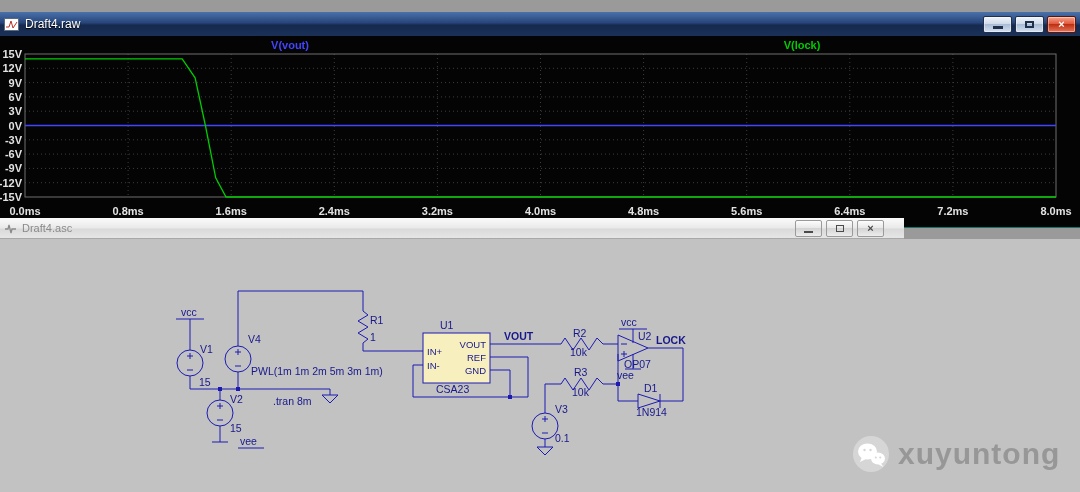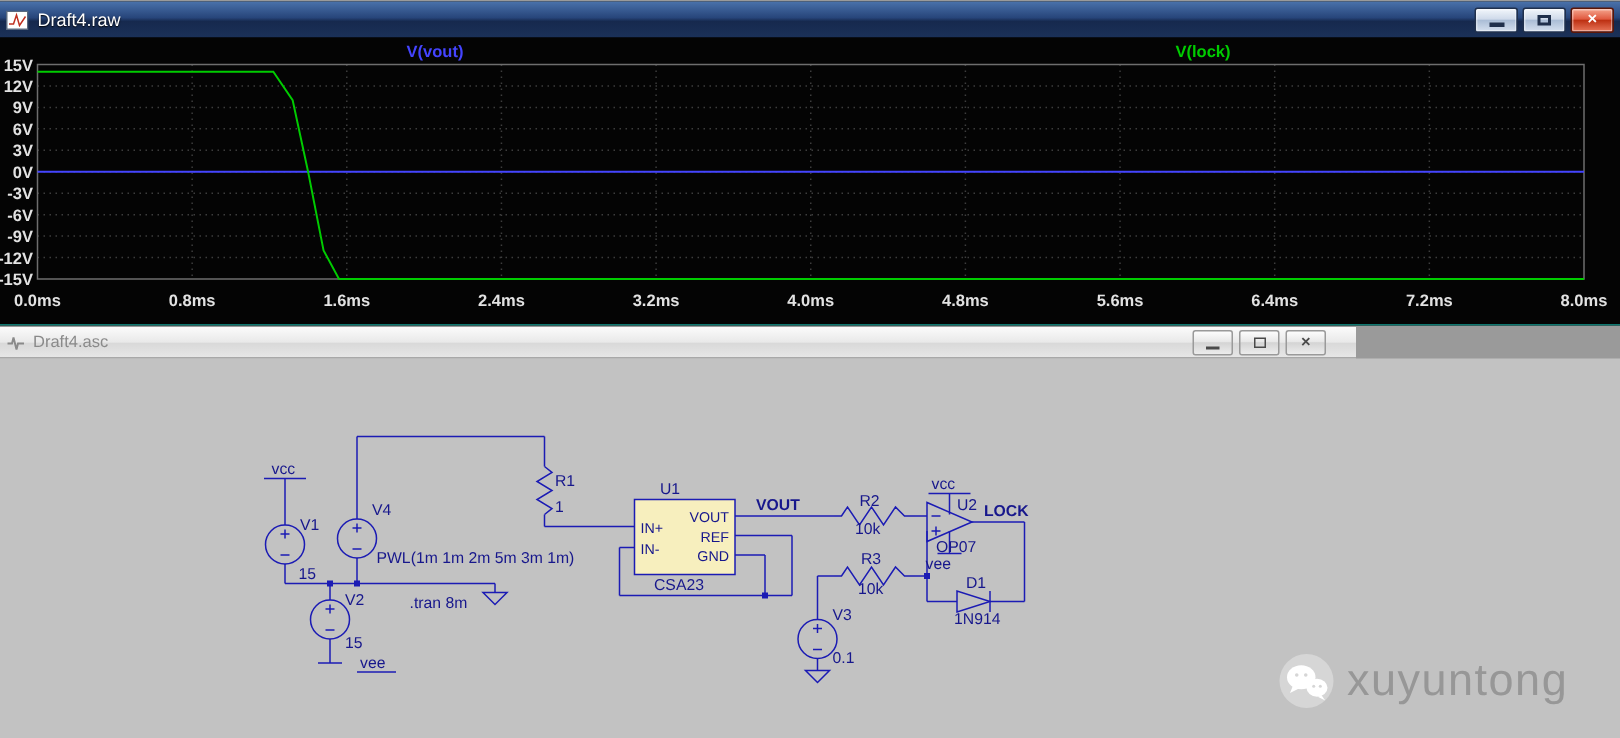--- a/index.html
+++ b/index.html
@@ -1,19 +1,19 @@
 <!DOCTYPE html>
 <html><head>
 <meta charset="utf-8">
 <style>
   html,body{margin:0;padding:0;background:#9a9a9a;}
   #screen{position:relative;width:1080px;height:492px;overflow:hidden;font-family:"Liberation Sans",sans-serif;}
 
   
-  .wave-window{position:absolute;left:0;top:1px;width:1080px;height:158px;background:#000;}
+  .wave-window{position:absolute;left:0;top:12px;width:1080px;height:158px;background:#000;}
   .titlebar-active{height:24px;display:flex;align-items:center;padding:0 4px;
     background:linear-gradient(#4a72ab,#27457a 45%,#16294e 55%,#1b3158);}
   .titlebar-active .wtitle{color:#fff;font-size:12px;margin-left:6px;text-shadow:0 1px 1px #000;}
   .winbtns{margin-left:auto;display:flex;gap:3px;align-items:center;}
   .wbtn{width:27px;height:15px;border:1px solid #20304c;border-radius:2px;display:flex;align-items:center;justify-content:center;
     background:linear-gradient(#f2f6fb,#cfdaea 45%,#aabdd6 50%,#d5e0ef);box-shadow:inset 0 0 0 1px #ffffff66;cursor:pointer;}
   .wbtn-close{background:linear-gradient(#f5a58d,#e0593f 45%,#bd3012 50%,#e8765a);border-color:#5c1607;color:#fff;font-weight:bold;font-size:11px;line-height:1;}
   .g-min{width:10px;height:3px;background:#20304c;margin-top:6px;}
   .g-max{width:9px;height:7px;border:2px solid #20304c;box-sizing:border-box;}
   .wave-pane{position:relative;width:1080px;height:191px;background:#040404;border-bottom:1px solid #0f766e;}
@@ -37,21 +37,21 @@
   .w{stroke:#1b1bb4;stroke-width:1;fill:none;}
   .sym{stroke:#1b1bb4;stroke-width:1;fill:none;}
   .ubox{fill:#f7efbe;stroke:#1b1bb4;stroke-width:1;}
   .st{font:10.5px "Liberation Sans",sans-serif;fill:#17178c;}
   .stb{font:bold 10.5px "Liberation Sans",sans-serif;fill:#17178c;}
   .pin{font:9.5px "Liberation Sans",sans-serif;fill:#17178c;}
   .dot{fill:#1b1bb4;}
 
   
   .watermark{position:absolute;left:852px;top:196px;display:flex;align-items:center;gap:8px;}
-  .wm-text{font-size:30px;color:#979797;letter-spacing:1px;}
+  .wm-text{font-size:30px;color:#979797;letter-spacing:1px;font-weight:bold;}
 </style>
 </head>
 <body>
 
 <div id="screen">
 
   <div class="wave-window">
     <div class="titlebar-active">
       <svg width="15" height="13">
         <rect x="0.5" y="0.5" width="14" height="12" fill="#ffffff" stroke="#5a6a80"></rect>

